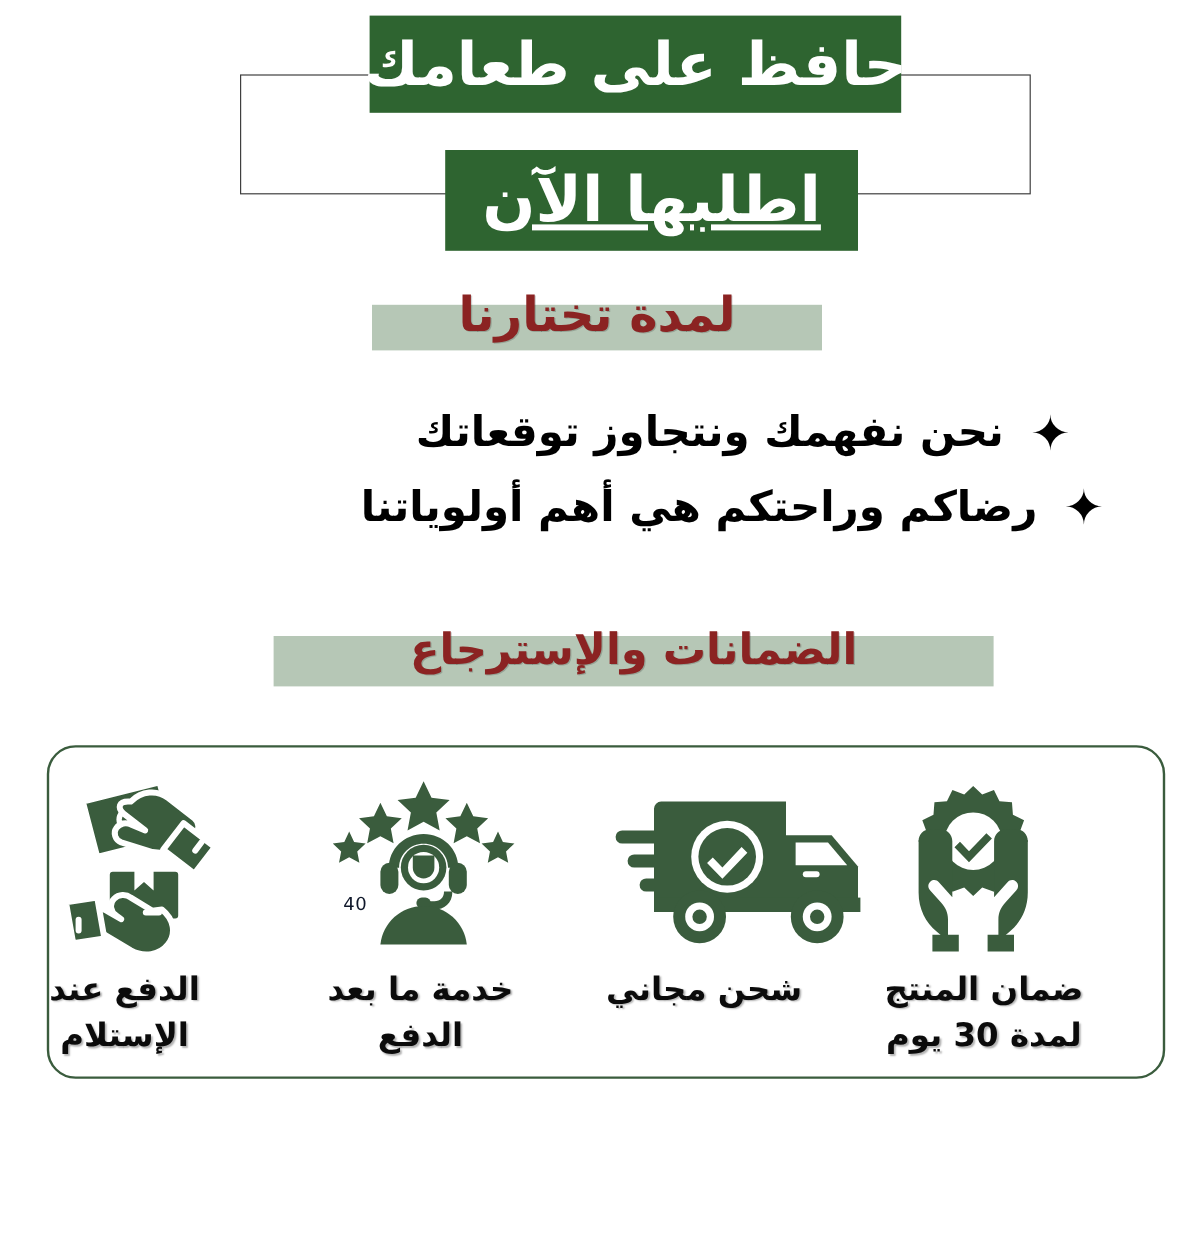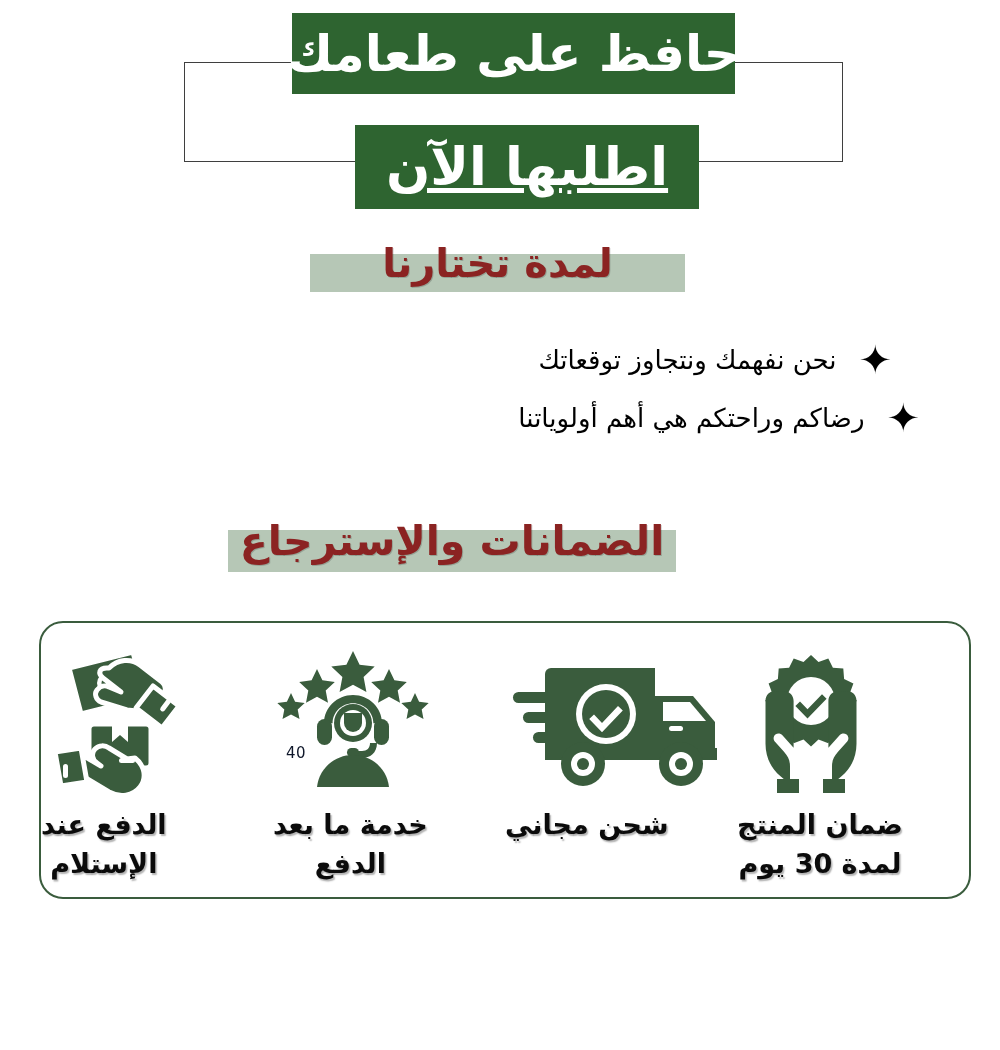--- a/index.html
+++ b/index.html
@@ -13,21 +13,21 @@
     height: 1050px;
     position: relative;
     overflow: hidden;
     font-family: "DejaVu Sans", "Liberation Sans", sans-serif;
     color: #000000;
   }
 
   
   .hero {
     position: absolute;
-    left: 0;
+    left: 16px;
     top: 0;
     width: 844px;
     height: 225px;
   }
   .hero-frame {
     position: absolute;
     left: 184px;
     top: 62px;
     width: 659px;
     height: 100px;
@@ -93,23 +93,23 @@
     top: 232px;
     width: 375px;
     height: 62px;
     font-size: 40px;
   }
   .heading-why .band { height: 38px; bottom: 2px; }
 
   .heading-warranty {
     left: 228px;
     top: 508px;
-    width: 448px;
+    width: 600px;
     height: 66px;
-    font-size: 41px;
+    font-size: 36px;
   }
   .heading-warranty .band { height: 42px; bottom: 2px; }
 
   
   .bullets {
     position: absolute;
     left: 0;
     top: 340px;
     width: 1000px;
     direction: rtl;
@@ -126,22 +126,22 @@
   .bullet-row.row-1 { padding-right: 108px; }
   .bullet-row.row-2 { padding-right: 80px; }
   .bullet-mark {
     font-size: 40px;
     line-height: 1;
     color: #000000;
     margin-left: 22px;
     flex: 0 0 auto;
   }
   .bullet-text {
-    font-size: 26px;
-    font-weight: 400;
+    font-size: 35px;
+    font-weight: 700;
     color: #000000;
     white-space: nowrap;
     line-height: 1.25;
   }
 
   
   .feature-card {
     position: absolute;
     left: 39px;
     top: 621px;

